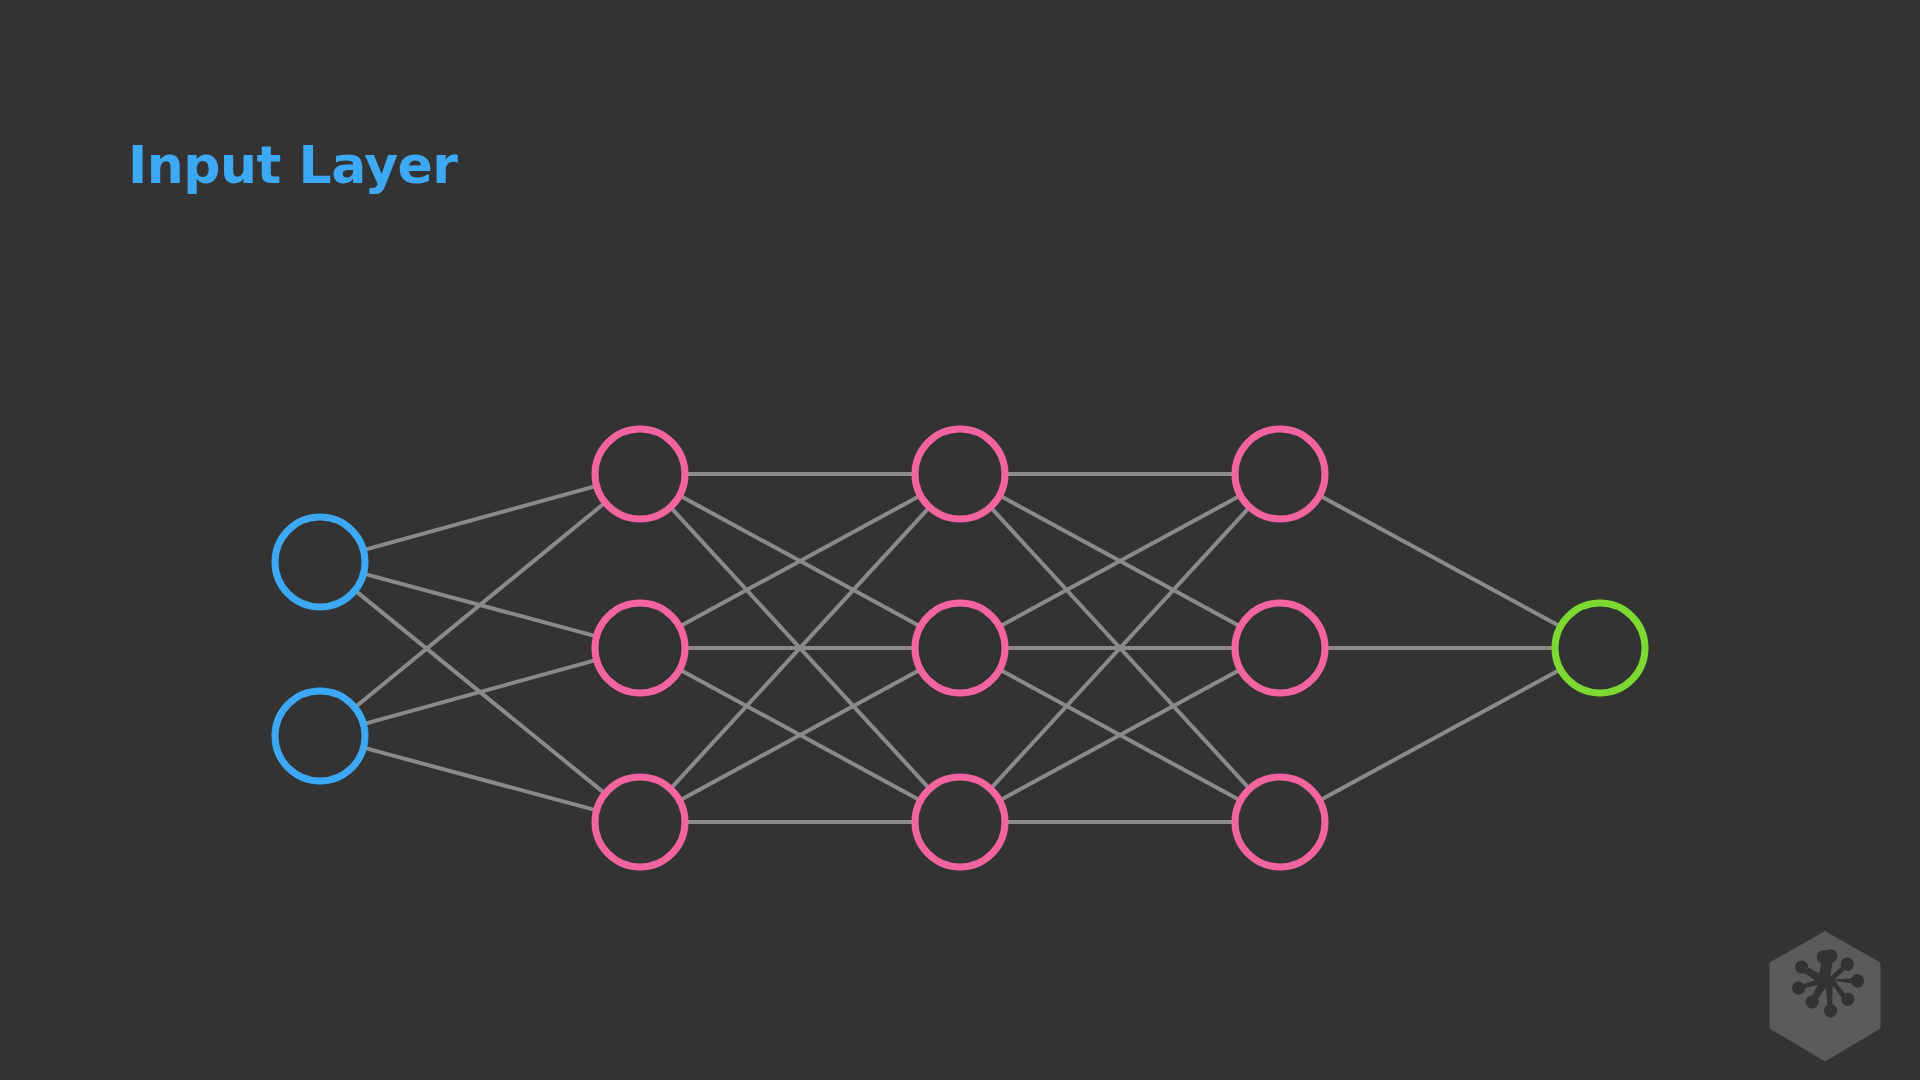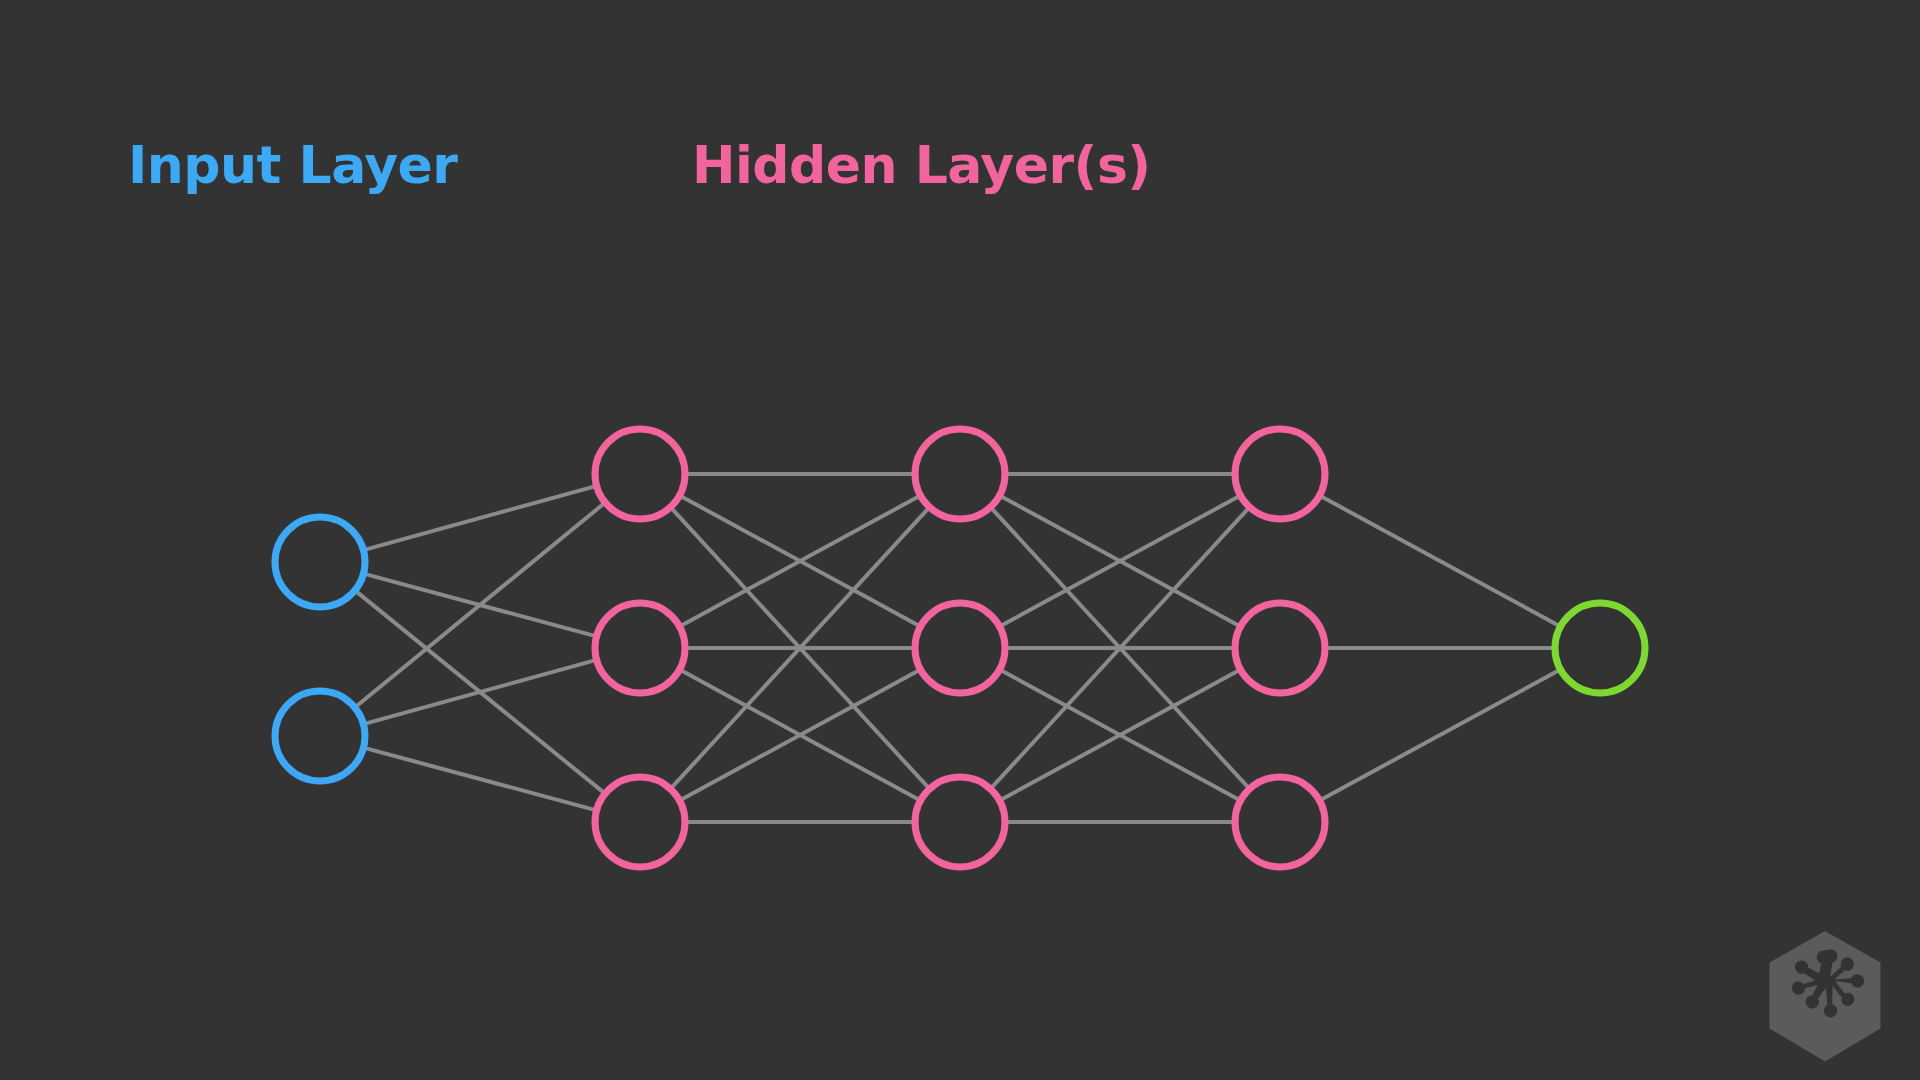--- a/index.html
+++ b/index.html
@@ -110,21 +110,20 @@
         <circle cx="960" cy="822" r="45" class="node node-hidden" stroke="#f2649e" stroke-width="7" fill="none"></circle>
         <circle cx="1280" cy="474" r="45" class="node node-hidden" stroke="#f2649e" stroke-width="7" fill="none"></circle>
         <circle cx="1280" cy="648" r="45" class="node node-hidden" stroke="#f2649e" stroke-width="7" fill="none"></circle>
         <circle cx="1280" cy="822" r="45" class="node node-hidden" stroke="#f2649e" stroke-width="7" fill="none"></circle>
         <circle cx="1600" cy="648" r="45" class="node node-output" stroke="#7dd832" stroke-width="7" fill="none"></circle>
       </g>
   </svg>
 
   <div class="layer-label" id="label-input">Input Layer</div>
 
-  <div class="layer-label" id="label-hidden">Hidden Layer(s)</div>
 
 
   <svg id="watermark" viewBox="0 0 100 100" xmlns="http://www.w3.org/2000/svg">
     <path class="wm-hex" d="M50 6 L87 27 L87 71 L50 93 L13 71 L13 27 Z"></path>
     <path class="wm-glyph" d="M49 19
              c-2.5 0 -4.5 2 -4.5 4.5
              c0 2.0 1.3 3.7 3.1 4.3
              l-1.6 6.6
              l-7.4 -4.2
              c0.2 -0.7 0.1 -1.6 -0.3 -2.3

